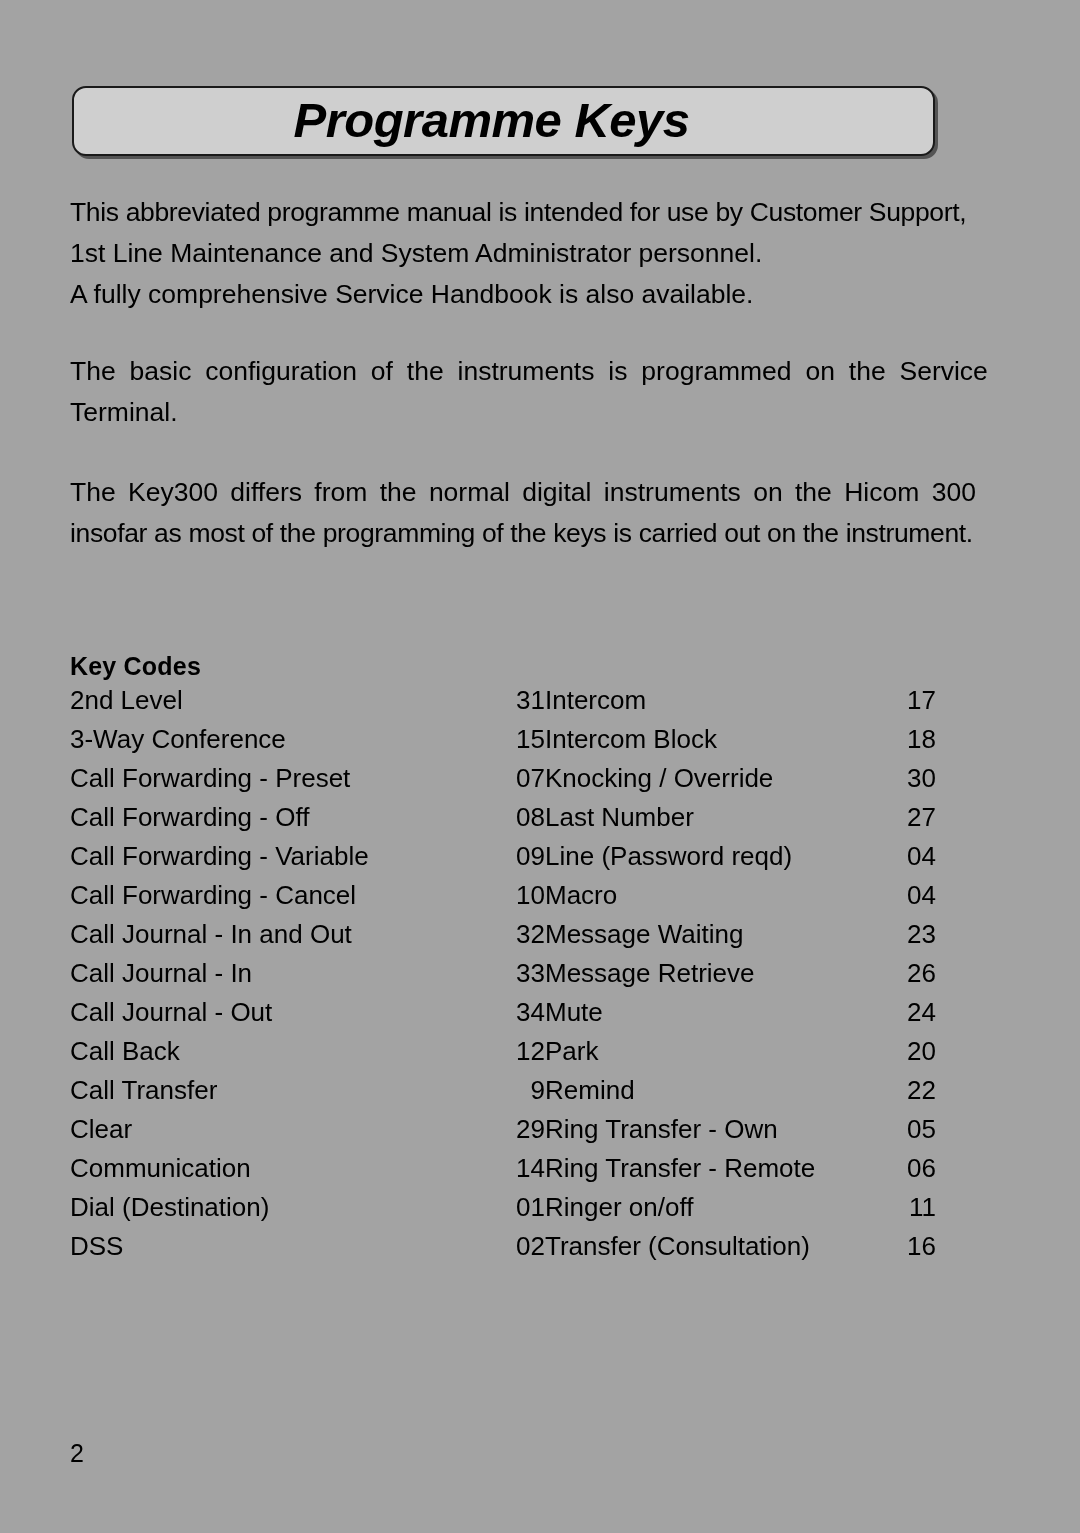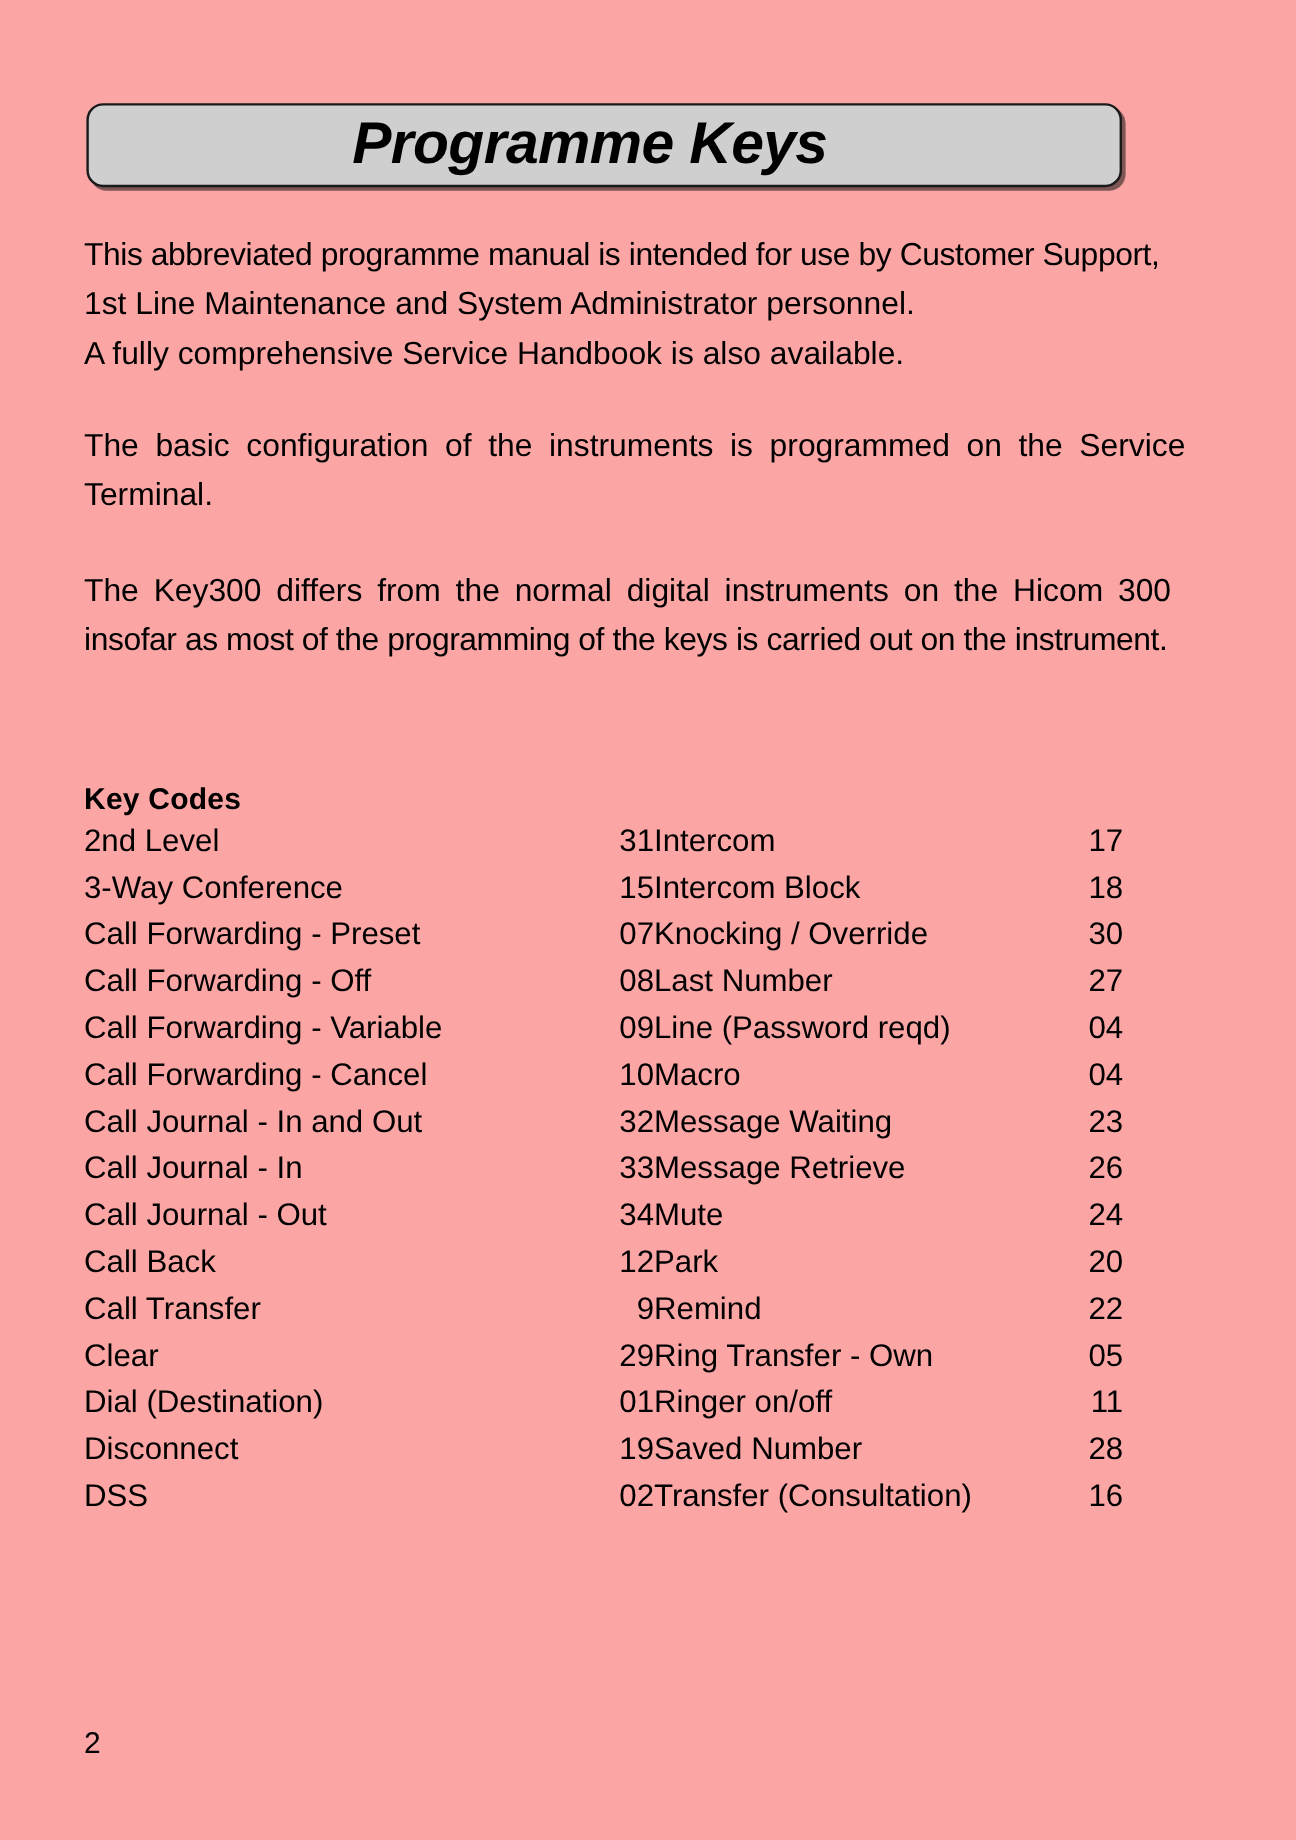--- a/index.html
+++ b/index.html
@@ -14,21 +14,21 @@
     font-family: "Liberation Sans", sans-serif;
     color: #000000;
     overflow: hidden;
   }
 
   .page {
     position: absolute;
     inset: 0;
     width: 1080px;
     height: 1533px;
-    background: #fca5a5;
+    background: #a3a3a3;
   }
 
   
   .title-box {
     position: absolute;
     left: 72px;
     top: 86px;
     width: 863px;
     height: 70px;
     background: #cfcfcf;
@@ -218,32 +218,32 @@
         <td class="col-label-b">Remind</td>
         <td class="col-code-b">22</td>
       </tr>
       <tr>
         <td class="col-label-a">Clear</td>
         <td class="col-code-a">29</td>
         <td class="col-label-b">Ring Transfer - Own</td>
         <td class="col-code-b">05</td>
       </tr>
       <tr>
+        <td class="col-label-a">Communication</td>
+        <td class="col-code-a">14</td>
+        <td class="col-label-b">Ring Transfer - Remote</td>
+        <td class="col-code-b">06</td>
+      </tr>
+      <tr>
         <td class="col-label-a">Dial (Destination)</td>
         <td class="col-code-a">01</td>
         <td class="col-label-b">Ringer on/off</td>
         <td class="col-code-b">11</td>
       </tr>
       <tr>
-        <td class="col-label-a">Disconnect</td>
-        <td class="col-code-a">19</td>
-        <td class="col-label-b">Saved Number</td>
-        <td class="col-code-b">28</td>
-      </tr>
-      <tr>
         <td class="col-label-a">DSS</td>
         <td class="col-code-a">02</td>
         <td class="col-label-b">Transfer (Consultation)</td>
         <td class="col-code-b">16</td>
       </tr>
     </tbody>
   </table>
 
   <div class="page-number">2</div>
 

